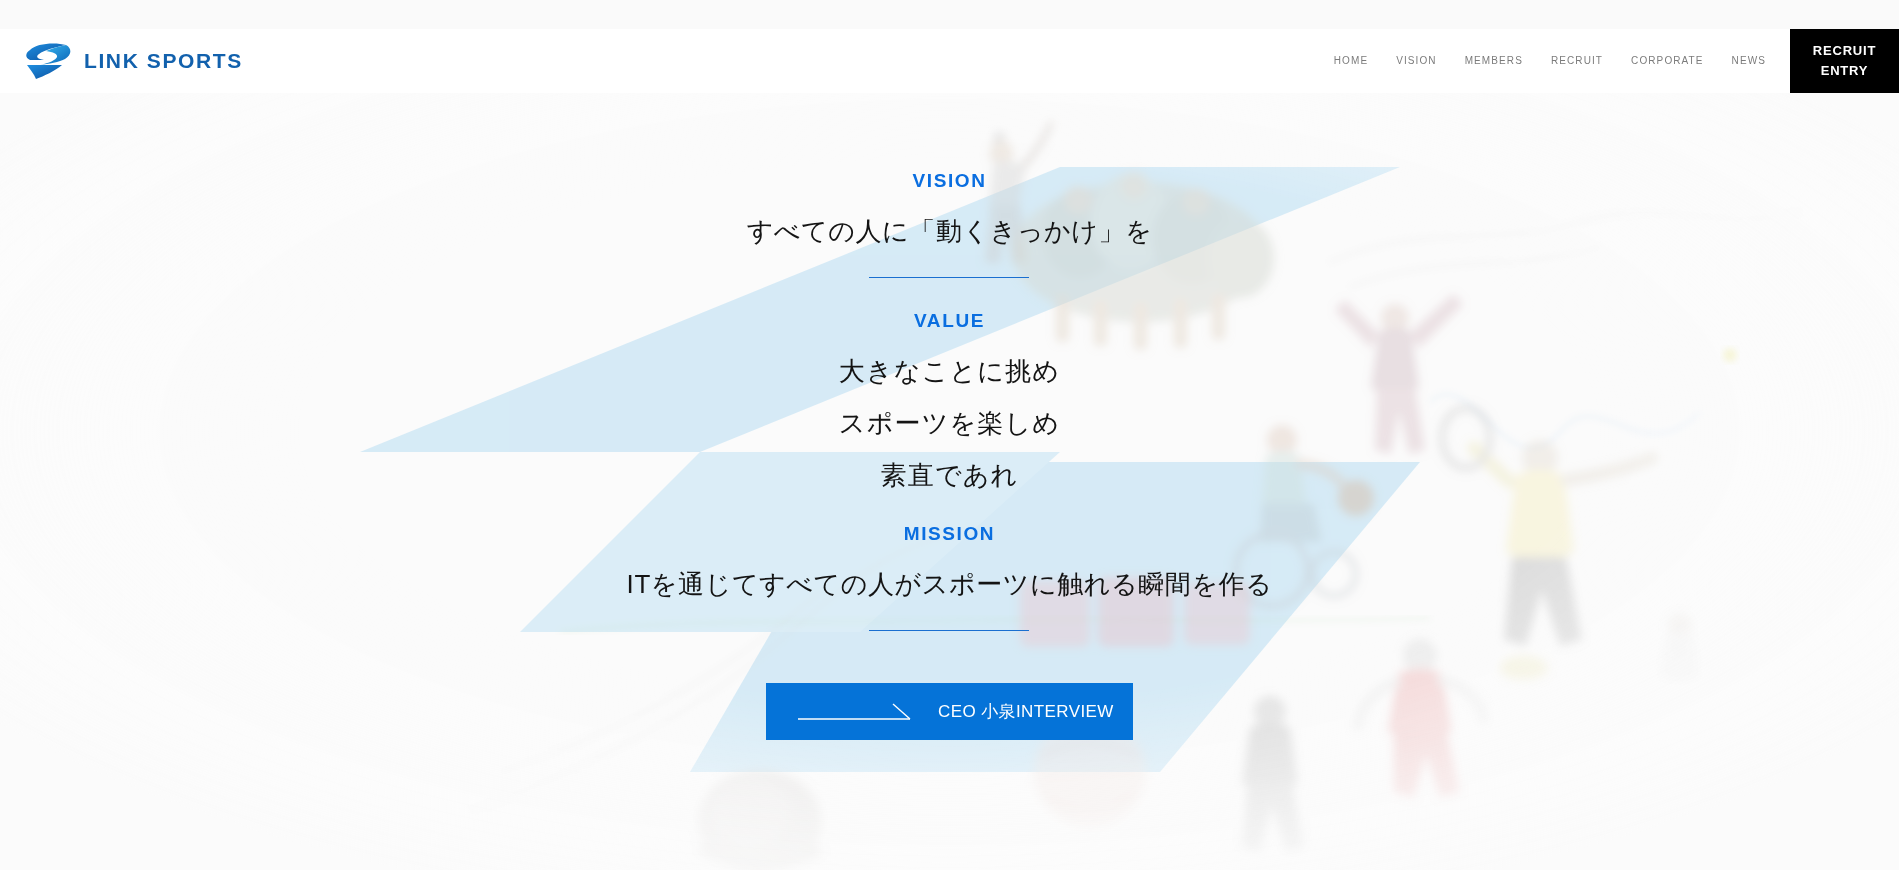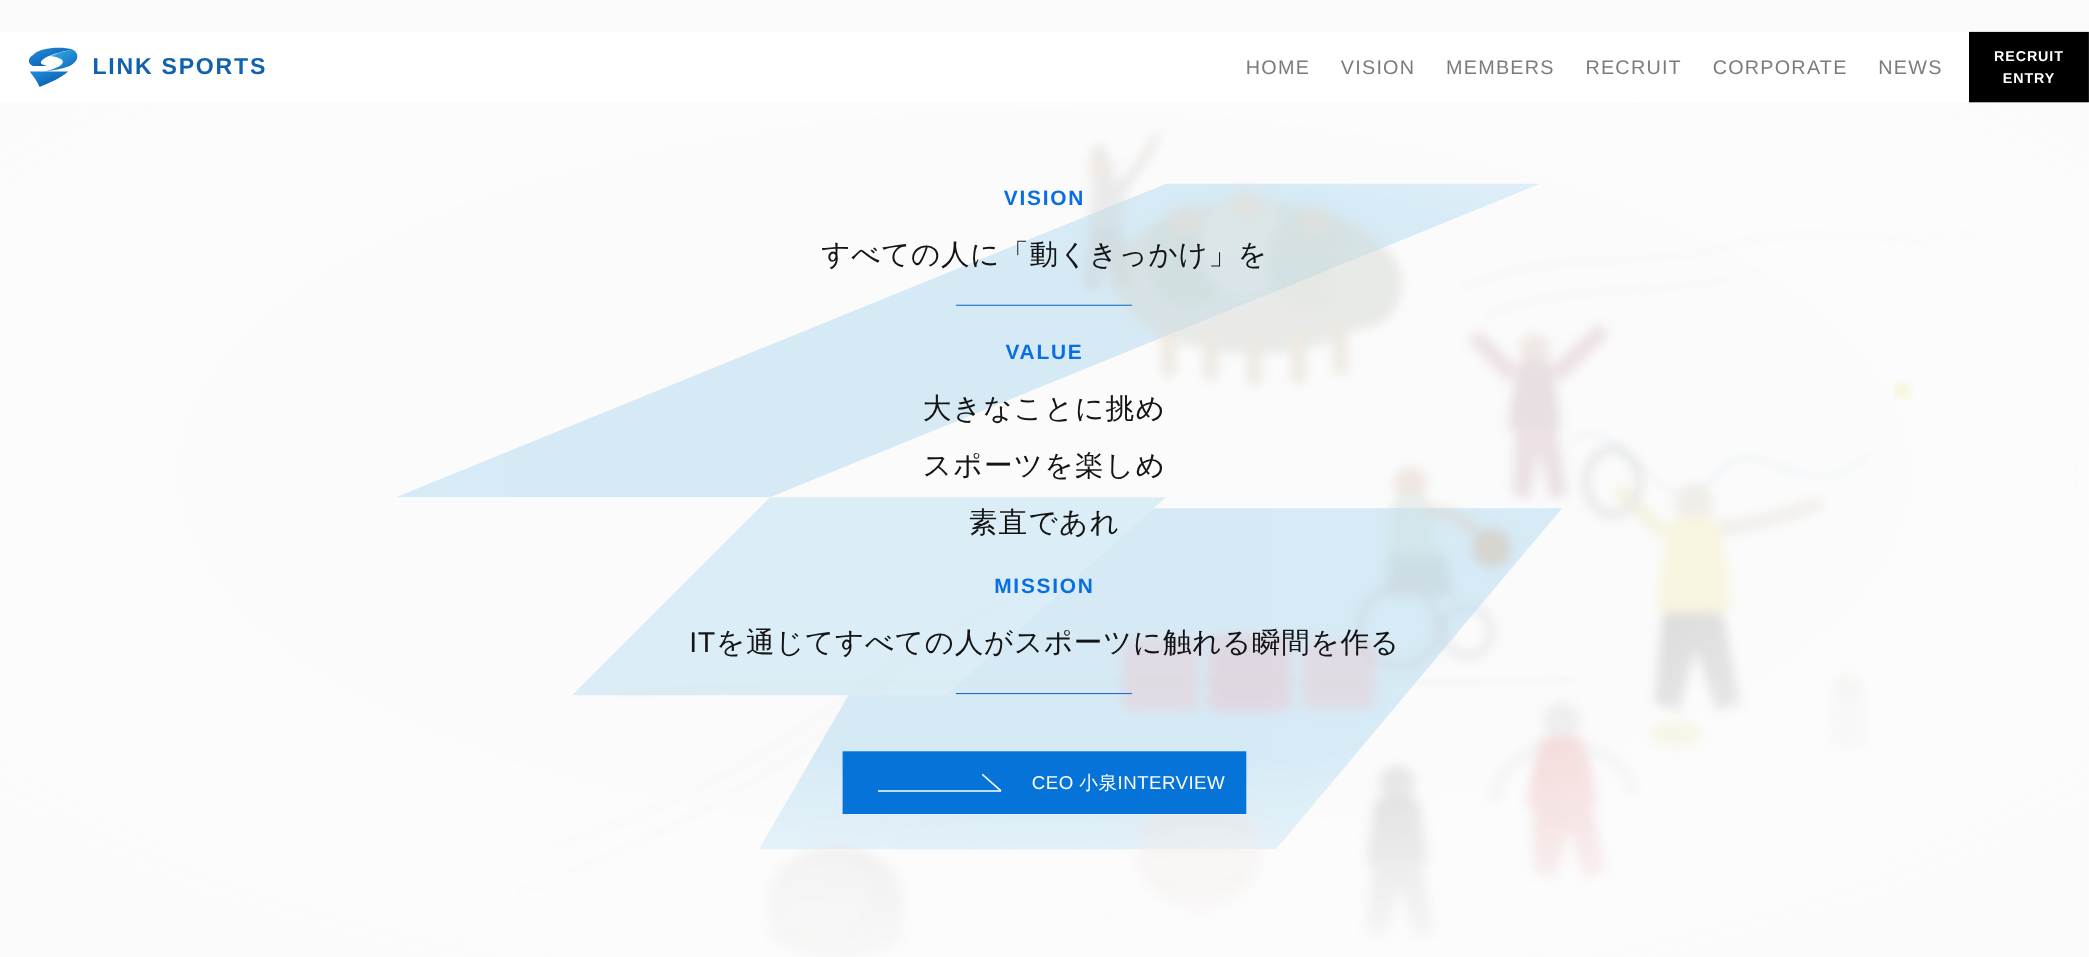--- a/index.html
+++ b/index.html
@@ -37,21 +37,21 @@
     font-family:"Liberation Sans", sans-serif;
     white-space:nowrap;
   }
 
   .main-nav{
     margin-left:auto;
     display:flex; align-items:center; gap:0;
     height:64px;
   }
   .nav-link{
-    font-size:18px; letter-spacing:1.1px;
+    font-size:10px; letter-spacing:1.1px;
     color:#7b7b7b; text-decoration:none;
     padding:12px 14px; line-height:64px;
     white-space:nowrap; cursor:pointer;
   }
 
   .entry-button{
     width:109px; height:64px;
     background:#000000; color:#ffffff;
     display:flex; flex-direction:column;
     align-items:center; justify-content:center;

